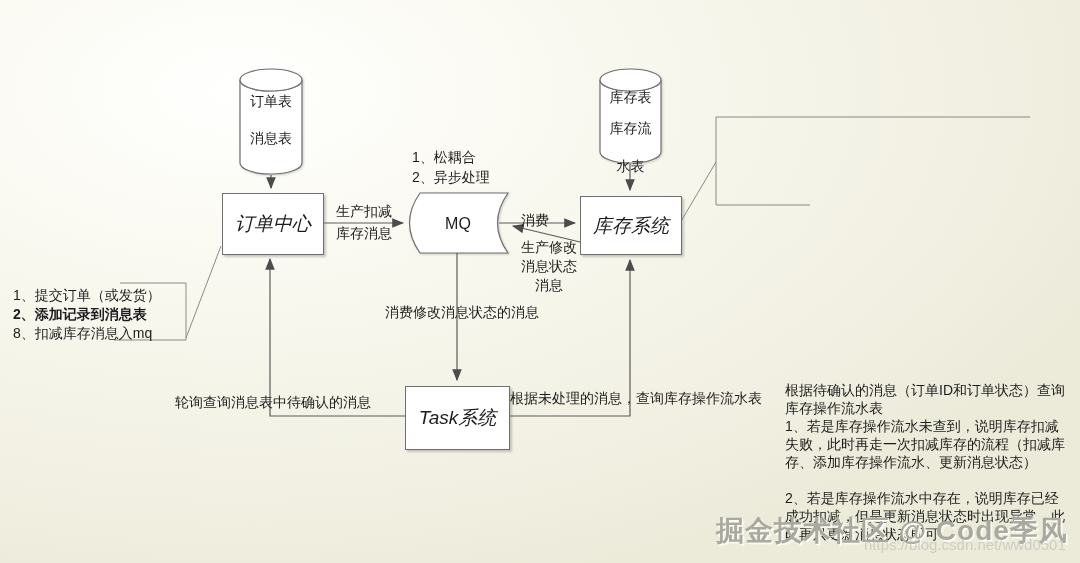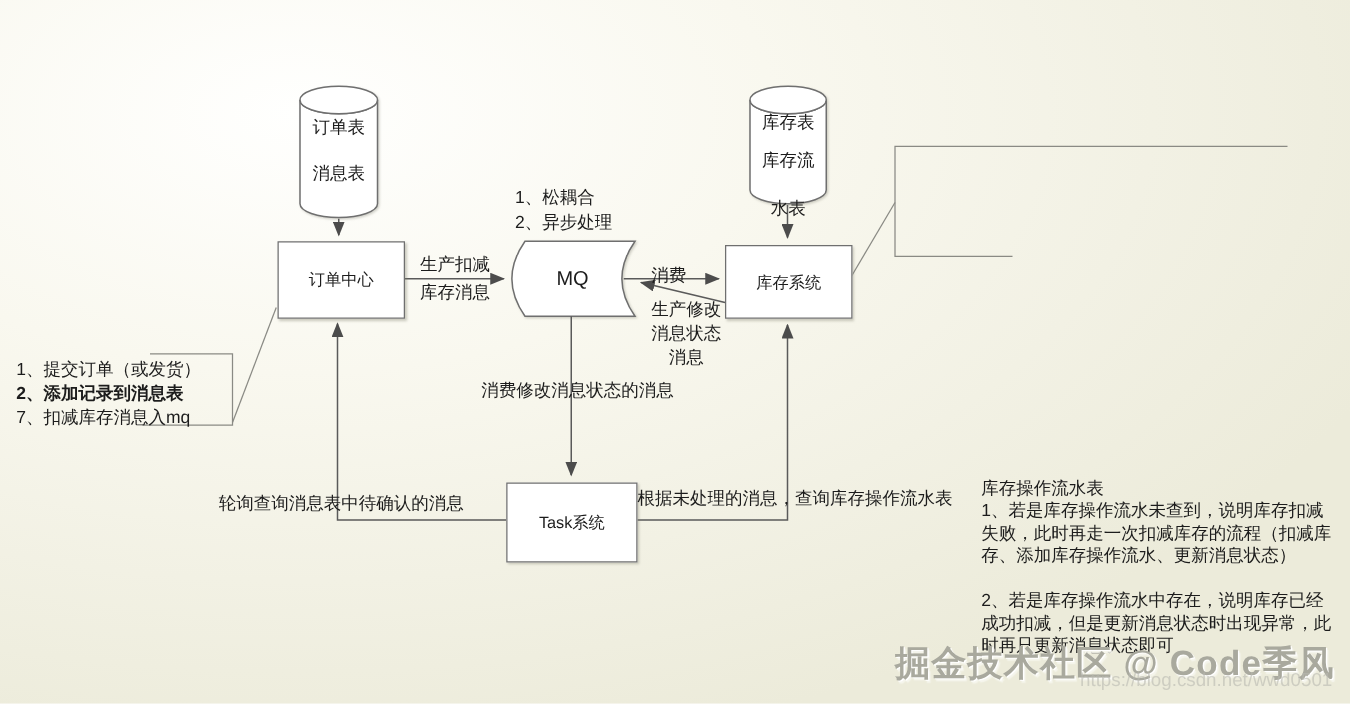--- a/index.html
+++ b/index.html
@@ -8,21 +8,21 @@
     background:radial-gradient(ellipse 950px 520px at 22% 16%, #fffffe 0%, #f9f8ef 40%, #f2f1e4 72%, #ecebda 100%);
     font-family:"Liberation Sans","DejaVu Sans",sans-serif;color:#1c1c1c;
   }
   svg.layer{position:absolute;left:0;top:0;}
   .shape{fill:#ffffff;stroke:#6f6f6f;stroke-width:1.2;}
   .edge{stroke:#5a5a5a;stroke-width:1.2;fill:none;}
   .callout{stroke:#8a8a84;stroke-width:1;fill:none;}
   .node{
     position:absolute;background:#ffffff;border:1px solid #6f6f6f;
     display:flex;align-items:center;justify-content:center;
-    font-size:13px;box-shadow:1.5px 1.5px 2px rgba(128,128,110,.4);
+    font-size:19px;box-shadow:1.5px 1.5px 2px rgba(128,128,110,.4);font-style:italic;
   }
   .lbl{position:absolute;font-size:14px;line-height:19px;white-space:nowrap;}
   .cyl-text{position:absolute;text-align:center;font-size:14px;white-space:nowrap;}
   .note-line{white-space:nowrap;height:18px;}
   .notes{position:absolute;font-size:14px;line-height:18px;}
   .wm{
     position:absolute;left:716px;top:512px;font-size:28px;font-weight:bold;
     color:#a9a99e;letter-spacing:1px;white-space:nowrap;
     text-shadow:1px 1px 0 #ffffff,2px 2px 1px #f6f6ee;z-index:5;
   }
@@ -87,25 +87,26 @@
   <div class="lbl" style="left:518px;top:238px;width:62px;text-align:center;">生产修改</div>
   <div class="lbl" style="left:518px;top:257px;width:62px;text-align:center;">消息状态</div>
   <div class="lbl" style="left:518px;top:276px;width:62px;text-align:center;">消息</div>
   <div class="lbl" style="left:385px;top:303px;">消费修改消息状态的消息</div>
   <div class="lbl" style="left:175px;top:393px;">轮询查询消息表中待确认的消息</div>
   <div class="lbl" style="left:510px;top:389px;">根据未处理的消息，查询库存操作流水表</div>
 
   <div class="notes" style="left:13px;top:286px;line-height:19px;">
     <div class="note-line" style="height:19px;">1、提交订单（或发货）</div>
     <div class="note-line" style="height:19px;font-weight:bold;">2、添加记录到消息表</div>
-    <div class="note-line" style="height:19px;">7、扣减库存消息入mq</div>
+    <div class="note-line" style="height:19px;">8、扣减库存消息入mq</div>
   </div>
 
 
   <div class="notes" style="left:785px;top:381px;">
+    <div class="note-line">根据待确认的消息（订单ID和订单状态）查询</div>
     <div class="note-line">库存操作流水表</div>
     <div class="note-line">1、若是库存操作流水未查到，说明库存扣减</div>
     <div class="note-line">失败，此时再走一次扣减库存的流程（扣减库</div>
     <div class="note-line">存、添加库存操作流水、更新消息状态）</div>
     <div class="note-line"></div>
     <div class="note-line">2、若是库存操作流水中存在，说明库存已经</div>
     <div class="note-line">成功扣减，但是更新消息状态时出现异常，此</div>
     <div class="note-line">时再只更新消息状态即可</div>
   </div>
 

